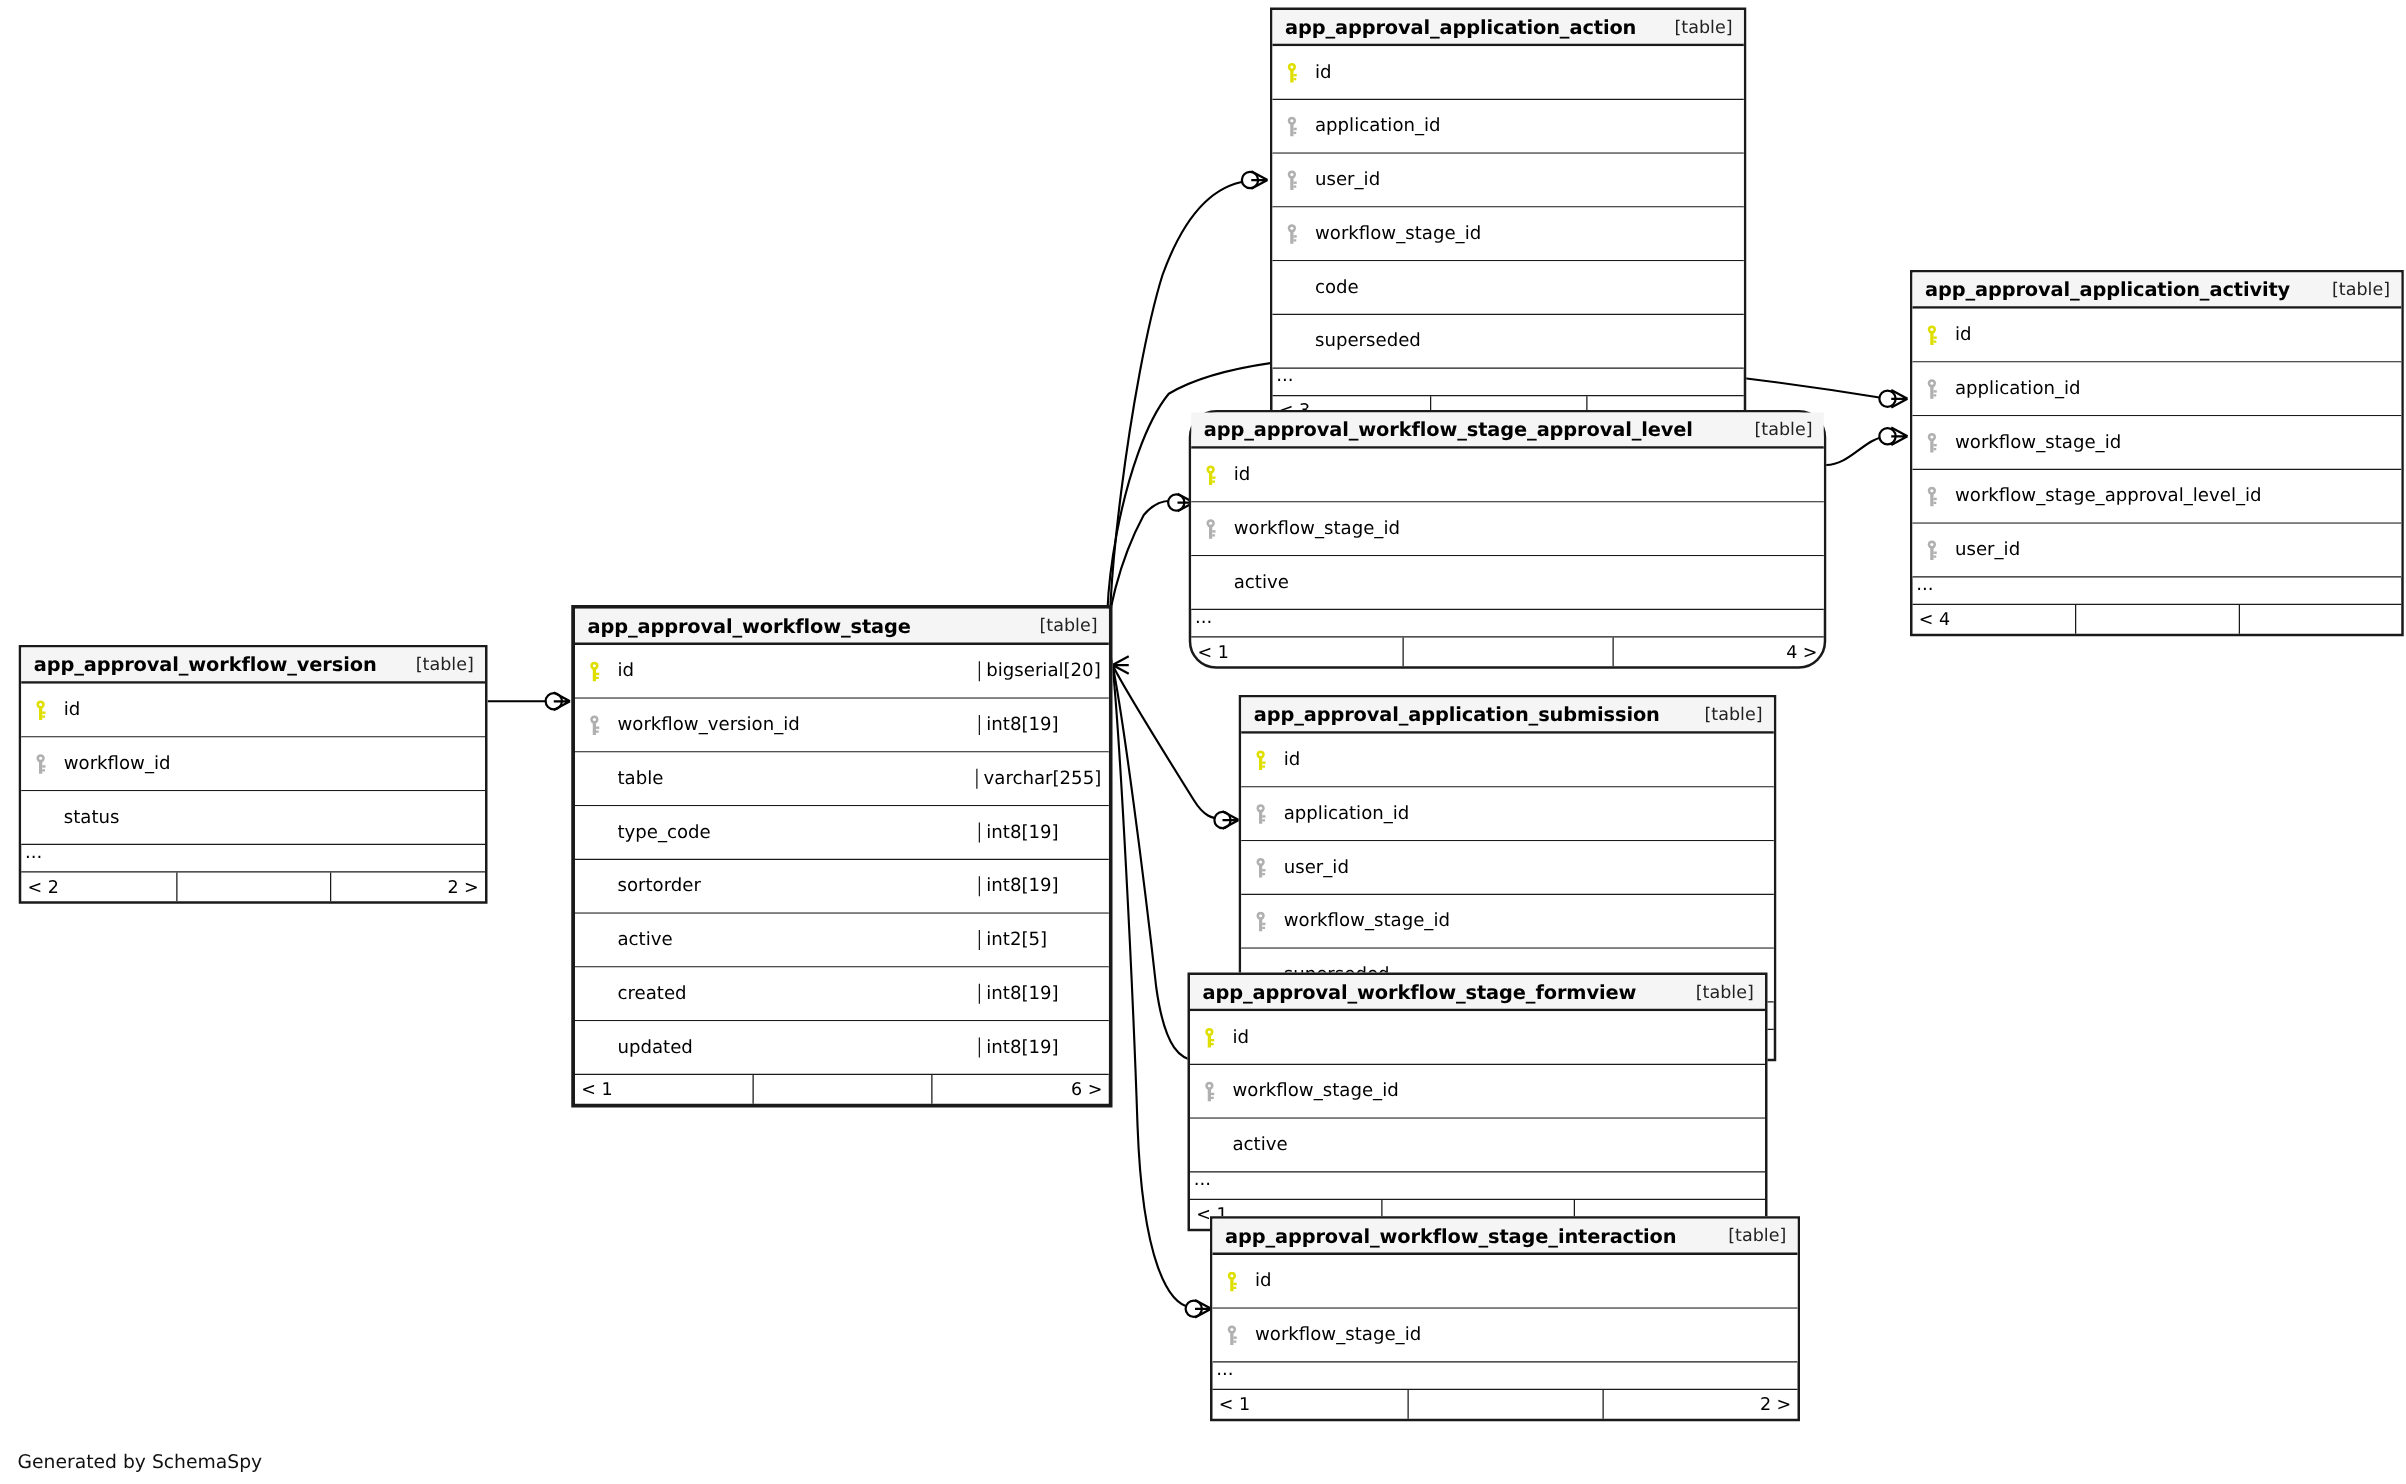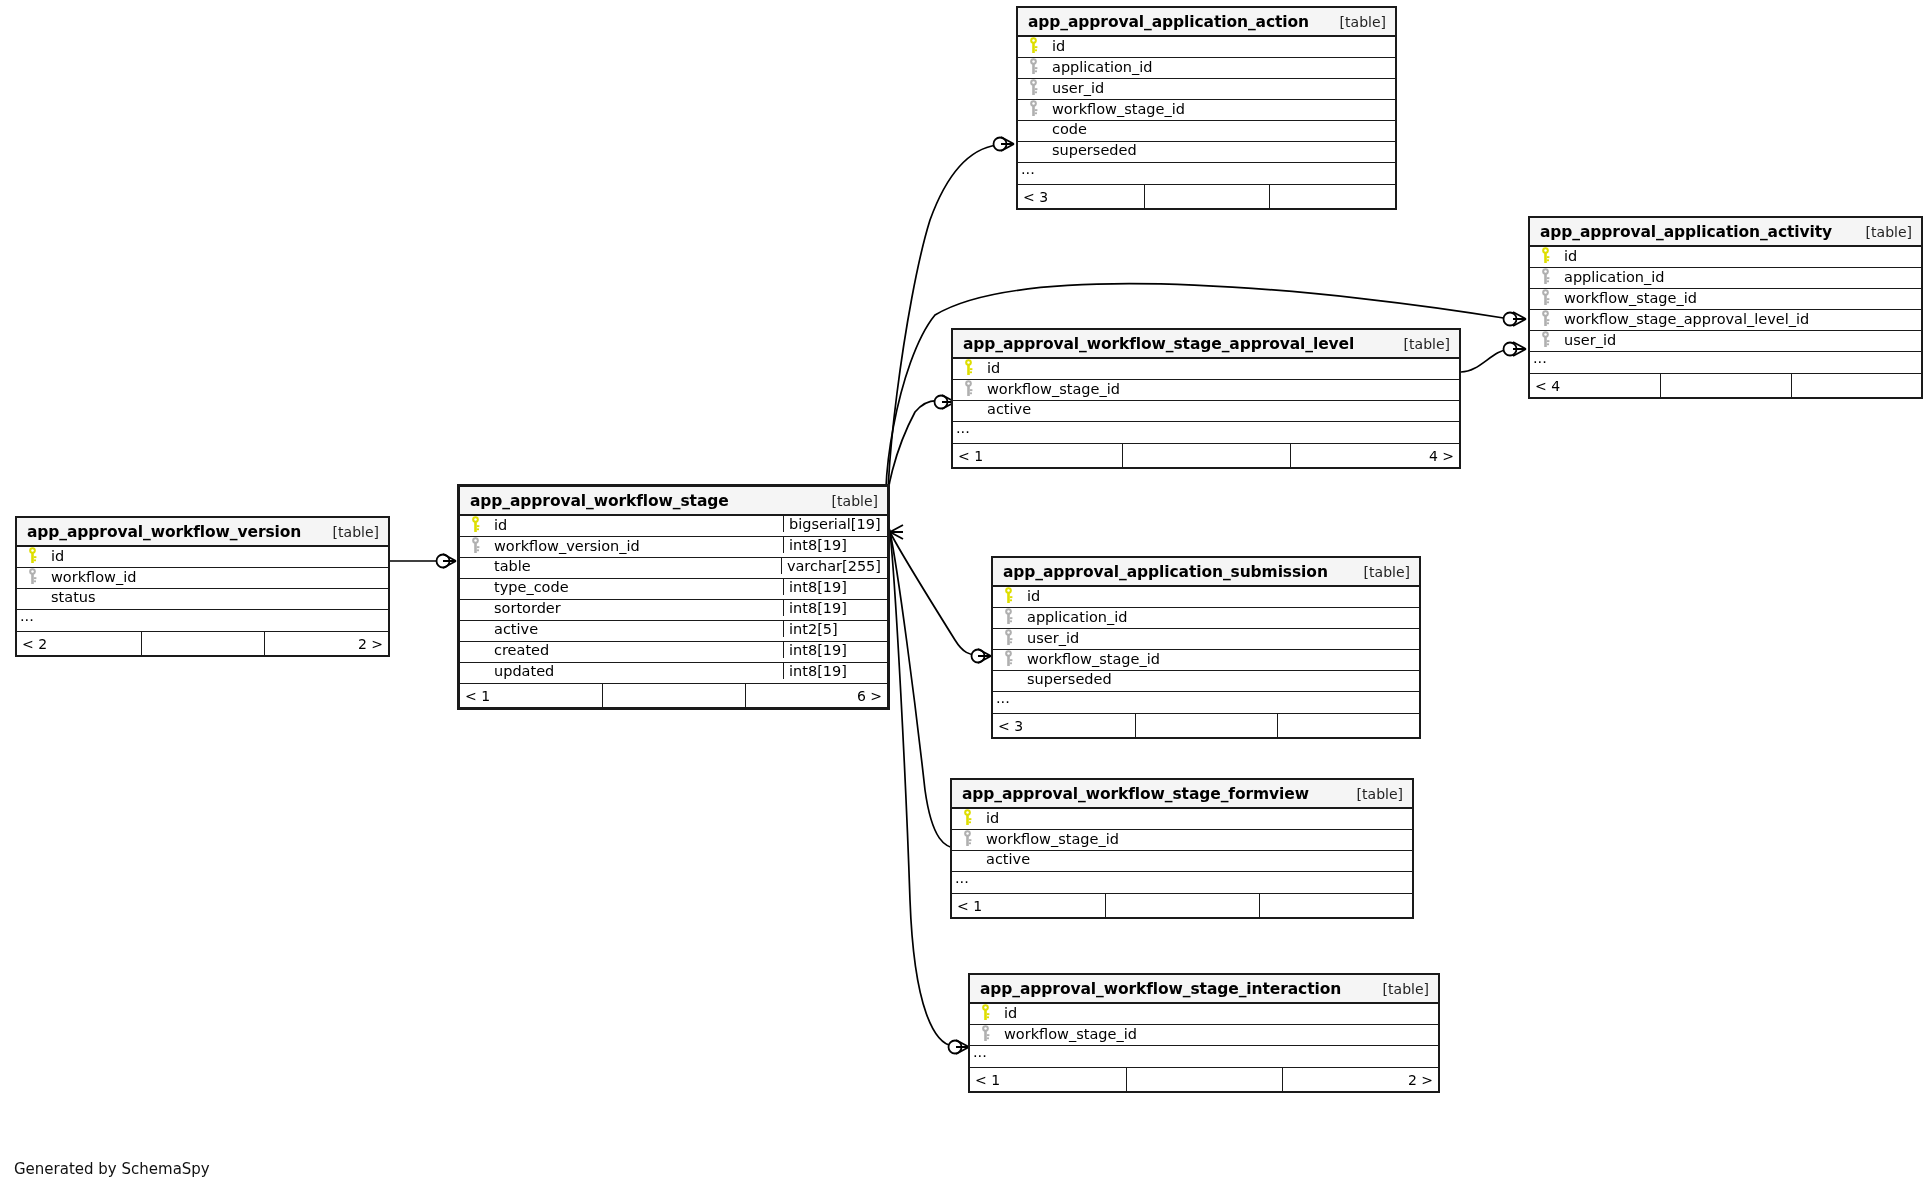--- a/index.html
+++ b/index.html
@@ -56,24 +56,24 @@
     letter-spacing: -0.1px;
   }
   .tbl-tag {
     font-size: 14px;
     color: #222222;
     white-space: nowrap;
     padding-left: 14px;
   }
   .col-row {
     display: flex;
-    align-items: flex-start;
+    align-items: center;
     border-bottom: 1.6px solid #1a1a1a;
     box-sizing: border-box;
-    height: 21px;
+    height: 43px;
     background: #ffffff;
   }
   .col-row:last-of-type { }
   .col-main {
     flex: 1 1 auto;
     display: flex;
     align-items: center;
     min-width: 0;
     box-sizing: border-box;
   }
@@ -384,21 +384,21 @@
             <span class="col-name">user_id</span>
           </div>
         </div>
         <div class="ellipsis-row">...</div>
         <div class="footer-row">
           <span class="foot-cell foot-left">&lt; 4</span>
           <span class="foot-cell foot-mid"></span>
           <span class="foot-cell foot-right"></span>
         </div>
       </div>
-      <div class="table-node" style="left: 951px; top: 328px; width: 510px;">
+      <div class="table-node" style="left: 951px; top: 328px; width: 510px; border-radius: 22px;">
         <div class="tbl-header">
           <span class="tbl-title">app_approval_workflow_stage_approval_level</span>
           <span class="tbl-tag">[table]</span>
         </div>
         <div class="col-row">
           <div class="col-main">
             <span class="col-keycell">
               <svg class="key-icon" width="11" height="17" viewBox="0 0 11 17" xmlns="http://www.w3.org/2000/svg">
                 <circle cx="5.5" cy="3.6" r="3.3" fill="#dede00"></circle>
                 <circle cx="5.5" cy="3.6" r="1.25" fill="#ffffff"></circle>
@@ -494,21 +494,21 @@
               <svg class="key-icon" width="11" height="17" viewBox="0 0 11 17" xmlns="http://www.w3.org/2000/svg">
                 <circle cx="5.5" cy="3.6" r="3.3" fill="#dede00"></circle>
                 <circle cx="5.5" cy="3.6" r="1.25" fill="#ffffff"></circle>
                 <rect x="4.2" y="5.6" width="2.6" height="10.4" fill="#dede00"></rect>
                 <rect x="6.8" y="9.2" width="2.6" height="1.9" fill="#dede00"></rect>
                 <rect x="6.8" y="12.4" width="2.2" height="1.8" fill="#dede00"></rect>
               </svg>
             </span>
             <span class="col-name">id</span>
           </div>
-          <div class="col-type">bigserial[19]</div>
+          <div class="col-type">bigserial[20]</div>
         </div>
         <div class="col-row">
           <div class="col-main">
             <span class="col-keycell">
               <svg class="key-icon" width="11" height="17" viewBox="0 0 11 17" xmlns="http://www.w3.org/2000/svg">
                 <circle cx="5.5" cy="3.6" r="3.3" fill="#b0b0b0"></circle>
                 <circle cx="5.5" cy="3.6" r="1.25" fill="#ffffff"></circle>
                 <rect x="4.2" y="5.6" width="2.6" height="10.4" fill="#b0b0b0"></rect>
                 <rect x="6.8" y="9.2" width="2.6" height="1.9" fill="#b0b0b0"></rect>
                 <rect x="6.8" y="12.4" width="2.2" height="1.8" fill="#b0b0b0"></rect>

